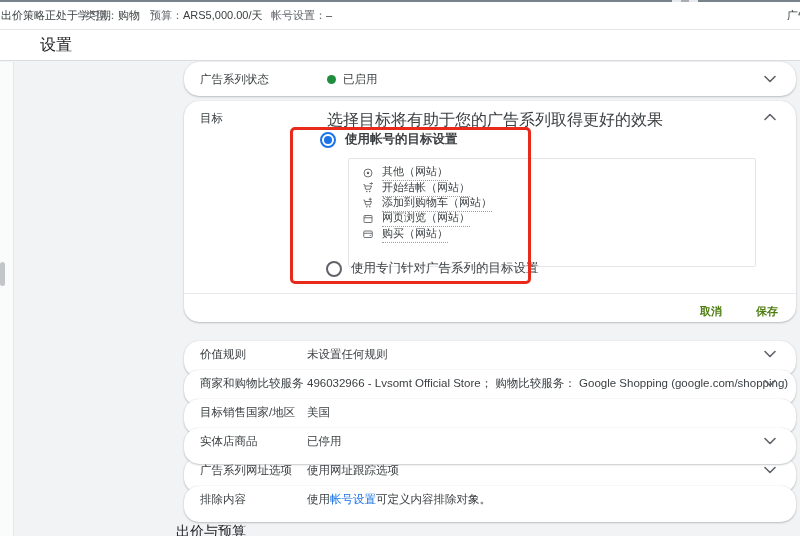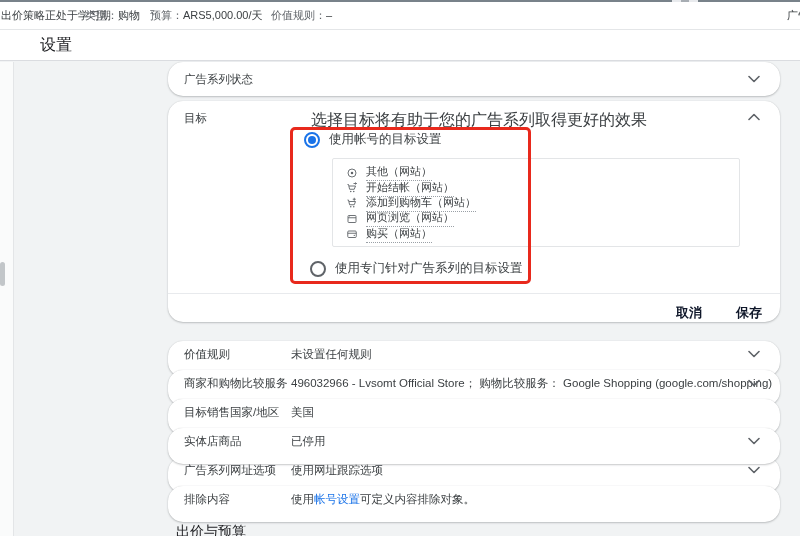--- a/index.html
+++ b/index.html
@@ -21,51 +21,51 @@
   .topbar { position: absolute; top: 2px; left: 0; width: 800px; height: 28px; background: #fff; border-bottom: 1px solid #e4e6e8; }
   .tb { position: absolute; top: 0; height: 27px; line-height: 27px; font-size: 11px; color: #3c4043; white-space: nowrap; }
   .tb .muted { color: #5f6368; }
   
   .pagehead { position: absolute; top: 30px; left: 0; width: 800px; height: 31px; background: #fff; border-bottom: 1px solid #dadce0; }
   .pagehead h1 { position: absolute; left: 40px; top: 0; line-height: 30px; font-size: 16px; font-weight: 400; color: #202124; }
   
   .leftrail { position: absolute; top: 62px; left: 0; width: 14px; height: 474px; background: #fafbfb; border-right: 1px solid #e3e5e7; }
   .railthumb { position: absolute; left: 0; top: 200px; width: 5px; height: 24px; background: #c2c6c9; border-radius: 3px; }
   
-  .card { position: absolute; left: 168px; width: 612px; background: #fff; border-radius: 15px;
+  .card { position: absolute; left: 184px; width: 612px; background: #fff; border-radius: 15px;
           box-shadow: 0 1px 2px rgba(60,64,67,.28), 0 0 1px rgba(60,64,67,.22); }
   .rlabel { position: absolute; left: 16px; font-size: 11.5px; color: #3c4043; white-space: nowrap; }
   .rvalue { position: absolute; font-size: 11.5px; color: #3c4043; white-space: nowrap; }
   .chev { position: absolute; right: 20px; display: inline-flex; }
   
   .card-status { top: 62px; height: 34px; }
   .card-status .rlabel { top: 0; line-height: 34px; }
   .card-status .rvalue { left: 143px; top: 0; line-height: 34px; display: inline-flex; align-items: center; gap: 7px; height: 34px;}
   .dot-green { width: 9px; height: 9px; border-radius: 50%; background: #1e8e3e; display: inline-block; }
   .card-status .chev { top: 13px; }
   
   .card-goals { top: 101px; height: 221px; }
   .card-goals .rlabel { top: 10px; }
   .goals-helper { position: absolute; left: 143px; top: 9px; font-size: 16px; color: #3c4043; white-space: nowrap; }
   .card-goals .chev { top: 12px; }
   .radio-row { position: absolute; left: 136px; display: flex; align-items: center; gap: 9px; }
-  .radio-row.r1 { top: 30px; }
+  .radio-row.r1 { top: 30px; font-weight: bold; }
   .radio-row.r2 { top: 159px; margin-left: 6px; }
   .radio { width: 16px; height: 16px; border-radius: 50%; display: inline-block; position: relative; flex: 0 0 auto; }
   .radio.on { border: 2px solid #1a73e8; }
   .radio.on::after { content: ""; position: absolute; left: 2px; top: 2px; width: 8px; height: 8px; border-radius: 50%; background: #1a73e8; }
   .radio.off { border: 2px solid #5f6368; }
   .radio-label { font-size: 12.5px; color: #3c4043; white-space: nowrap; }
-  .goalbox { position: absolute; left: 164px; top: 57px; width: 408px; height: 89px; border: 1px solid #e3e5e7; border-radius: 2px; background: #fff; padding: 6px 12px; }
+  .goalbox { position: absolute; left: 164px; top: 57px; width: 408px; height: 109px; border: 1px solid #e3e5e7; border-radius: 2px; background: #fff; padding: 6px 12px; }
   .goal-item { display: flex; align-items: center; gap: 7px; height: 15.4px; }
   .gicon { width: 14px; display: inline-flex; justify-content: center; flex: 0 0 auto; }
   .glabel { font-size: 11px; color: #3c4043; border-bottom: 1px dotted #9aa0a6; padding-bottom: 1px; white-space: nowrap; }
   .goals-div { position: absolute; left: 0; top: 192px; width: 100%; height: 1px; background: #e8eaed; }
   .btnbar { position: absolute; right: 16px; top: 199px; display: flex; gap: 30px; }
-  .txtbtn { background: none; border: none; font-family: inherit; font-size: 13px; font-weight: 700; color: #0f172a; cursor: pointer; padding: 4px 2px; }
+  .txtbtn { background: none; border: none; font-family: inherit; font-size: 11px; font-weight: 700; color: #4d7c0f; cursor: pointer; padding: 4px 2px; }
   
   .rowcard { height: 36px; }
   .rowcard .rlabel { top: 0; line-height: 26px; }
   .rowcard .rvalue { left: 123px; top: 0; line-height: 26px; text-align: right; }
   .rowcard .chev { top: 9px; }
   .linkblue { color: #1a73e8; cursor: pointer; }
   
   .footer-title { position: absolute; left: 176px; top: 523px; font-size: 14px; font-weight: 500; color: #202124; }
   
   .red-annotation { position: absolute; left: 290px; top: 127px; width: 241px; height: 157px; border: 3px solid #e8291c; border-radius: 5px; z-index: 10; pointer-events: none; }
@@ -77,34 +77,38 @@
 
   <div class="topline"></div>
   <div class="topline-gap">
       <i></i>
     </div>
 
   <header class="topbar">
     <span class="tb" style="left:1px">出价策略正处于学习期</span>
     <span class="tb" style="left:85px"><span class="muted">类型：</span><span>购物</span></span>
     <span class="tb" style="left:150px"><span class="muted">预算：</span><span>ARS5,000.00/天</span></span>
-    <span class="tb" style="left:271px"><span class="muted">价值规则：</span><span>–</span></span>
+    <span class="tb" style="left:271px"><span class="muted">帐号设置：</span><span>–</span></span>
     <span class="tb muted" style="left:787px">广告</span>
   </header>
 
   <div class="pagehead">
     <h1>设置</h1>
   </div>
 
   <div class="leftrail">
     <div class="railthumb"></div>
   </div>
 
   <section class="card card-status">
     <span class="rlabel">广告系列状态</span>
+    <span class="rvalue">
+      <span class="dot-green"></span>
+      <span>已启用</span>
+    </span>
     <span class="chev">
       <svg width="12" height="8" viewBox="0 0 12 8">
           <path d="M1 1.5 L6 6.5 L11 1.5" fill="none" stroke="#5f6368" stroke-width="1.6" stroke-linecap="round" stroke-linejoin="round"></path>
         </svg>
     </span>
   </section>
 
   <section class="card card-goals">
     <span class="rlabel">目标</span>
     <span class="goals-helper">选择目标将有助于您的广告系列取得更好的效果</span>

